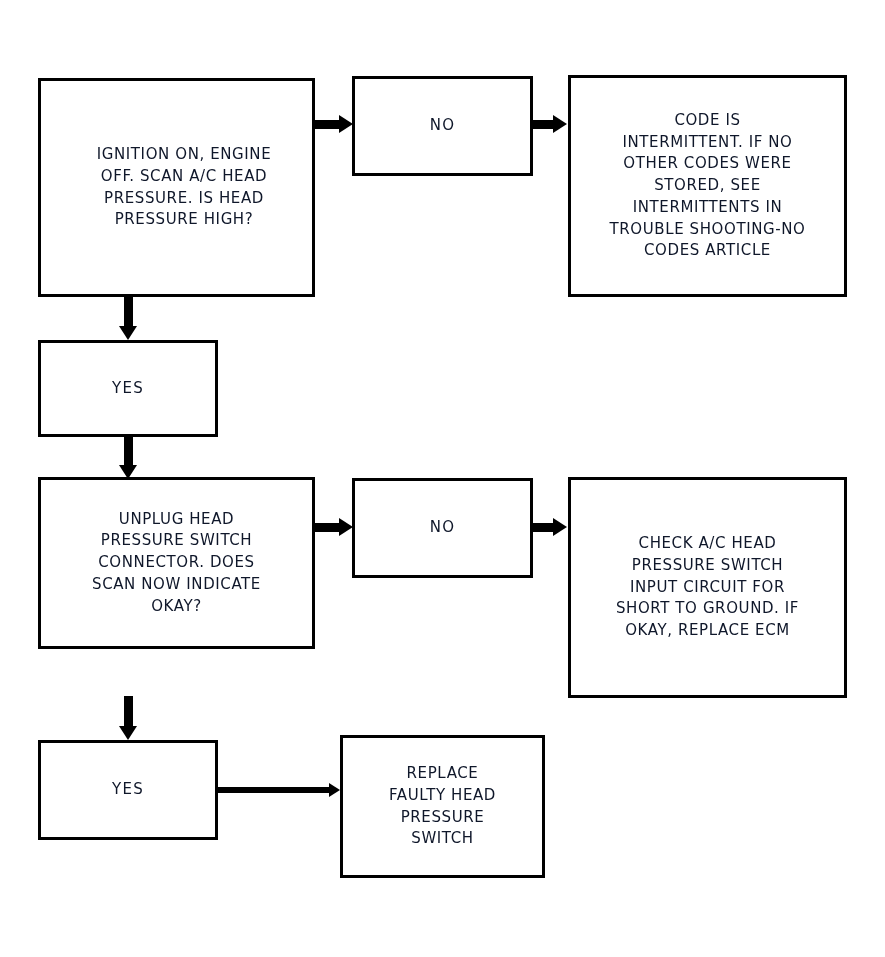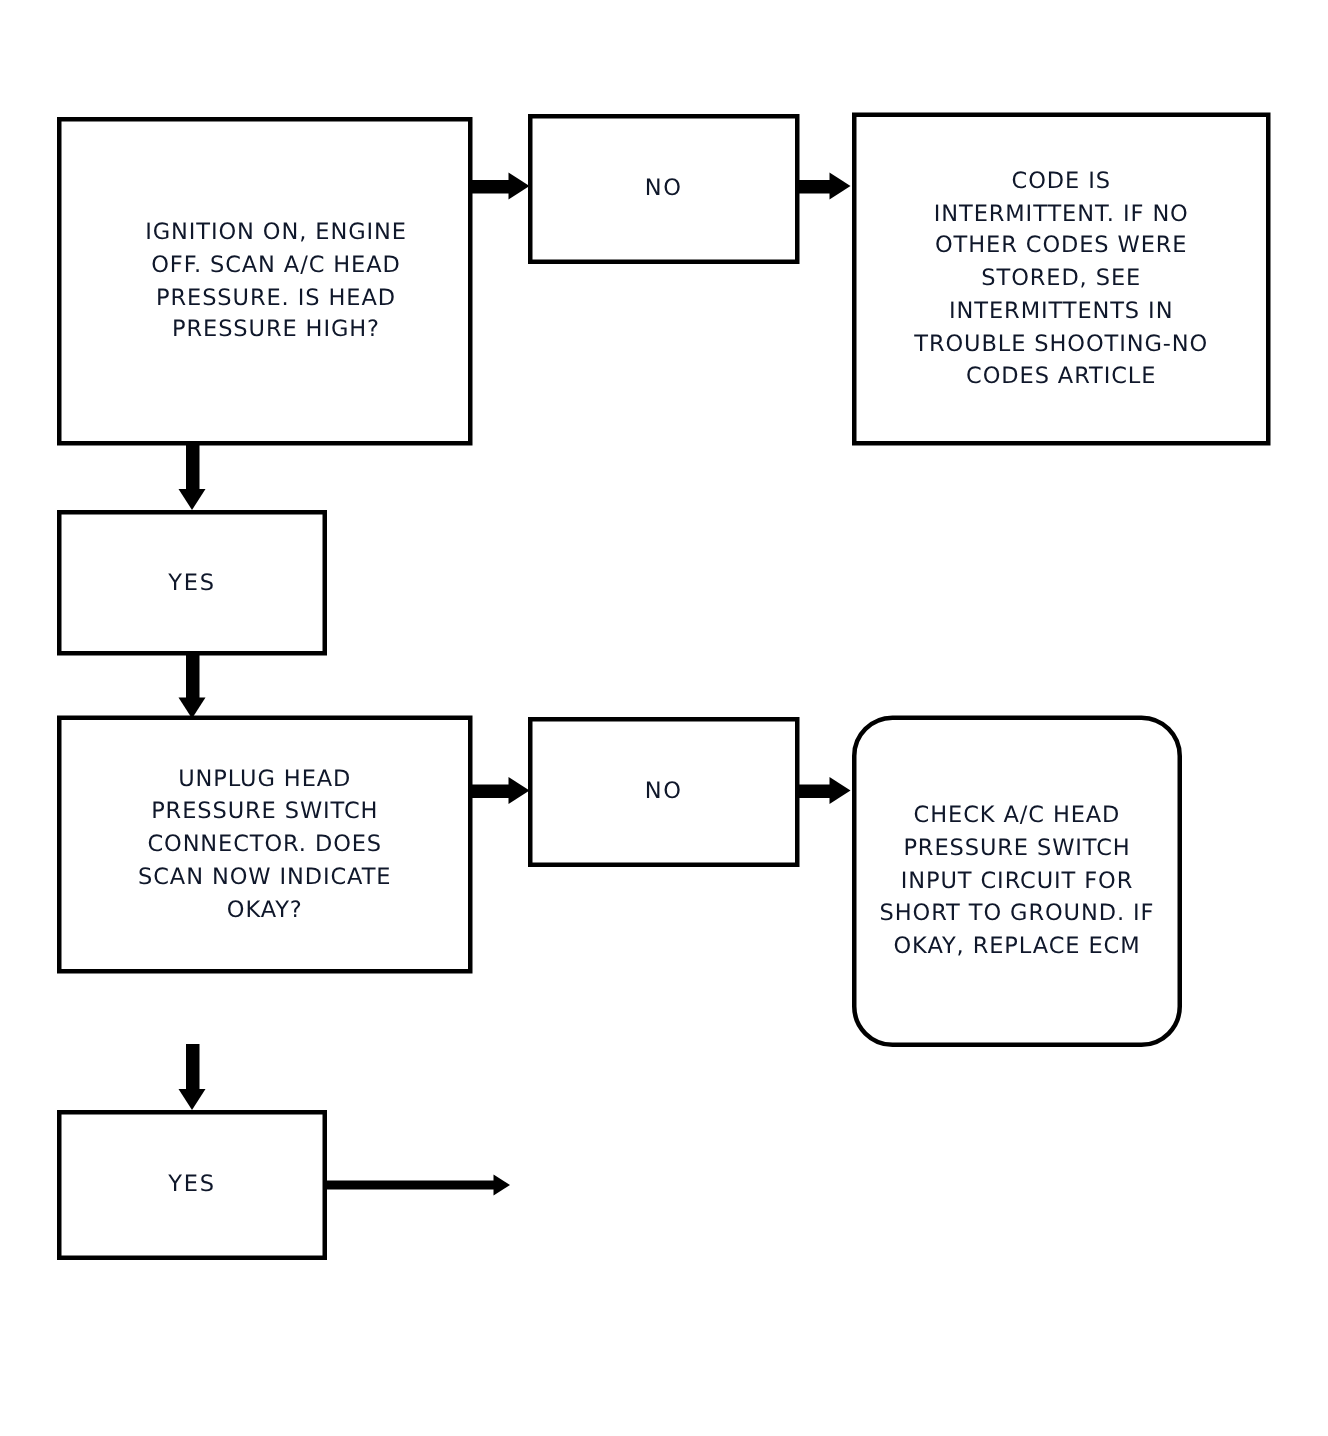--- a/index.html
+++ b/index.html
@@ -105,32 +105,38 @@
 PRESSURE SWITCH
 CONNECTOR. DOES
 SCAN NOW INDICATE
 OKAY?</span>
   </div>
 
   <div class="node small" style="left:352px; top:478px; width:181px; height:100px;">
     <span class="txt">NO</span>
   </div>
 
-  <div class="node" style="left:568px; top:477px; width:220px; height:221px;border-radius:27px;">
+  <div class="node" style="left:568px; top:477px; width:279px; height:221px;">
     <span class="txt">CHECK A/C HEAD
 PRESSURE SWITCH
 INPUT CIRCUIT FOR
 SHORT TO GROUND. IF
 OKAY, REPLACE ECM</span>
   </div>
 
   <div class="node small" style="left:38px; top:740px; width:180px; height:100px;">
     <span class="txt">YES</span>
   </div>
 
+  <div class="node" style="left:340px; top:735px; width:205px; height:143px;">
+    <span class="txt">REPLACE
+FAULTY HEAD
+PRESSURE
+SWITCH</span>
+  </div>
 
   <div class="conn h" style="left:313px; top:120px; width:28px;"></div>
   <div class="arrowhead right" style="left:339px; top:115px;"></div>
 
   <div class="conn h" style="left:531px; top:120px; width:24px;"></div>
   <div class="arrowhead right" style="left:553px; top:115px;"></div>
 
   <div class="conn v" style="left:124px; top:294px; width:9px; height:34px;"></div>
   <div class="arrowhead down" style="left:119px; top:326px;"></div>
 

